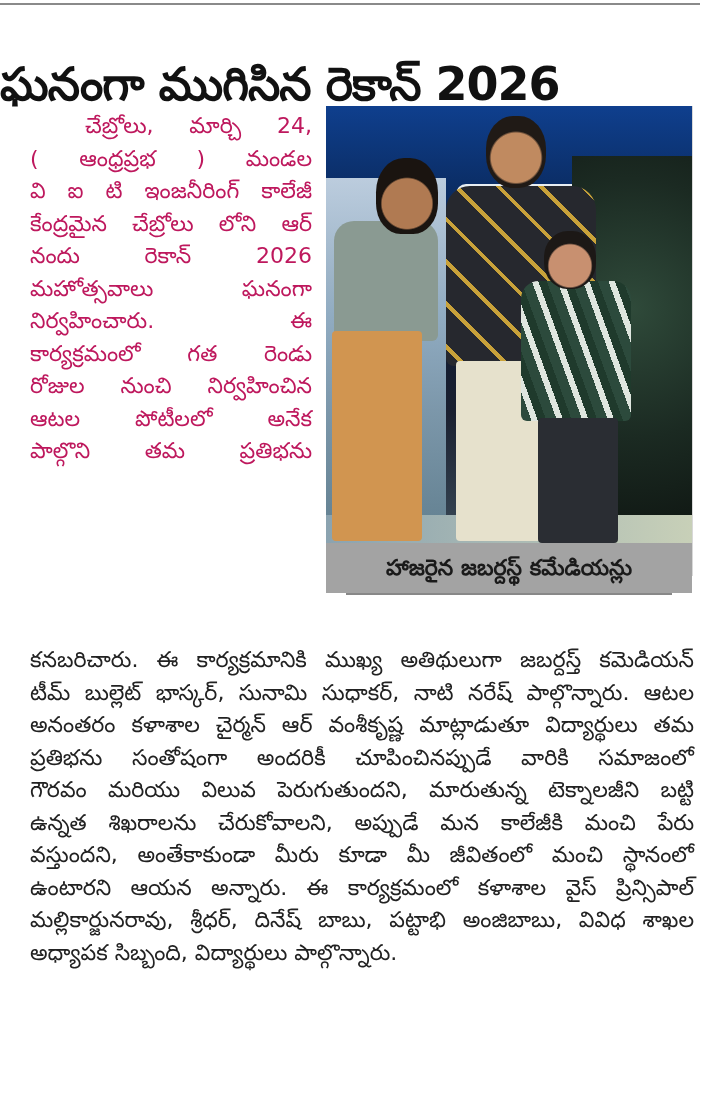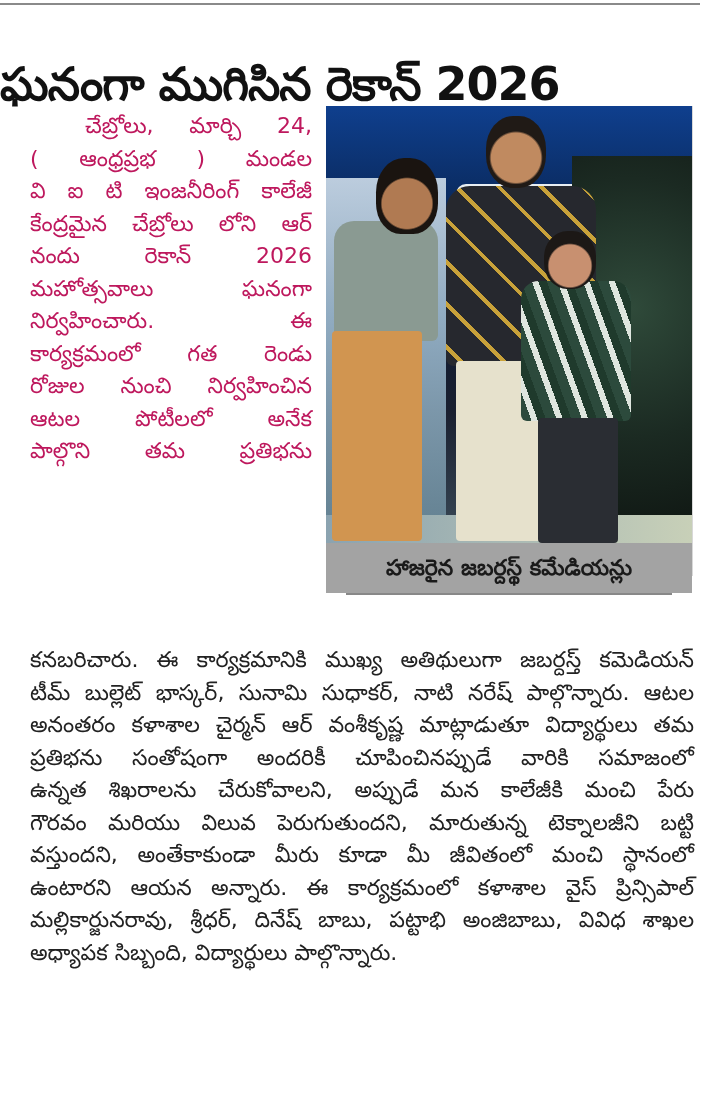--- a/index.html
+++ b/index.html
@@ -81,19 +81,19 @@
 <div class="right-edge"></div>
 
 <div class="caption">హాజరైన జబర్దస్థ్ కమేడియన్లు</div>
 <div class="caption-rule"></div>
 
 <div class="full-text">
   <span class="line">కనబరిచారు. ఈ కార్యక్రమానికి ముఖ్య అతిథులుగా జబర్దస్త్ కమెడియన్</span>
   <span class="line">టీమ్ బుల్లెట్ భాస్కర్, సునామి సుధాకర్, నాటి నరేష్ పాల్గొన్నారు. ఆటల</span>
   <span class="line">అనంతరం కళాశాల చైర్మన్ ఆర్ వంశీకృష్ణ మాట్లాడుతూ విద్యార్థులు తమ</span>
   <span class="line">ప్రతిభను సంతోషంగా అందరికీ చూపించినప్పుడే వారికి సమాజంలో</span>
+  <span class="line">గౌరవం మరియు విలువ పెరుగుతుందని, మారుతున్న టెక్నాలజీని బట్టి</span>
   <span class="line">ఉన్నత శిఖరాలను చేరుకోవాలని, అప్పుడే మన కాలేజీకి మంచి పేరు</span>
-  <span class="line">గౌరవం మరియు విలువ పెరుగుతుందని, మారుతున్న టెక్నాలజీని బట్టి</span>
   <span class="line">వస్తుందని, అంతేకాకుండా మీరు కూడా మీ జీవితంలో మంచి స్థానంలో</span>
   <span class="line">ఉంటారని ఆయన అన్నారు. ఈ కార్యక్రమంలో కళాశాల వైస్ ప్రిన్సిపాల్</span>
   <span class="line">మల్లికార్జునరావు, శ్రీధర్, దినేష్ బాబు, పట్టాభి అంజిబాబు, వివిధ శాఖల</span>
   <span class="line last">అధ్యాపక సిబ్బంది, విద్యార్థులు పాల్గొన్నారు.</span>
 </div>
 
 </body></html>

